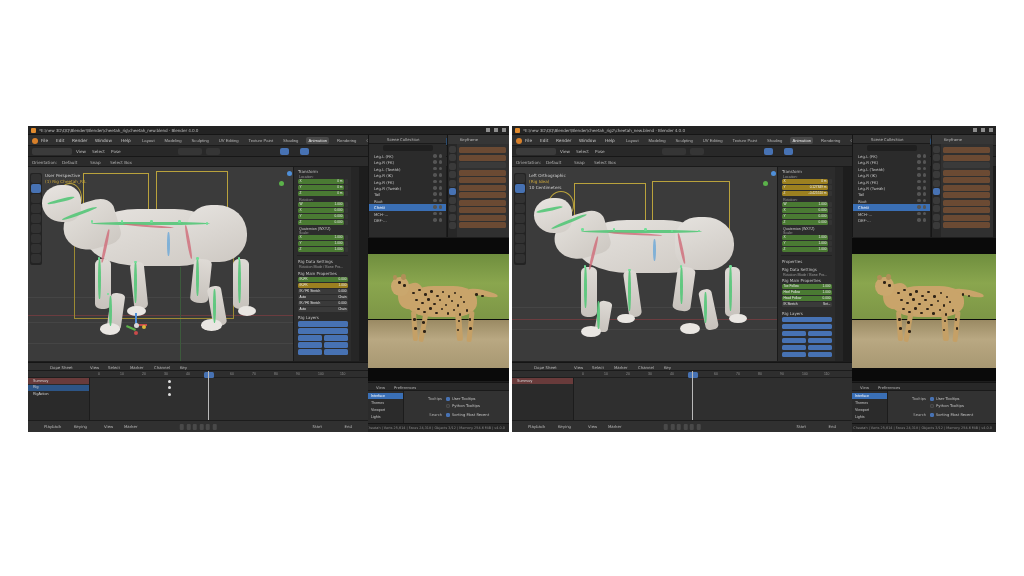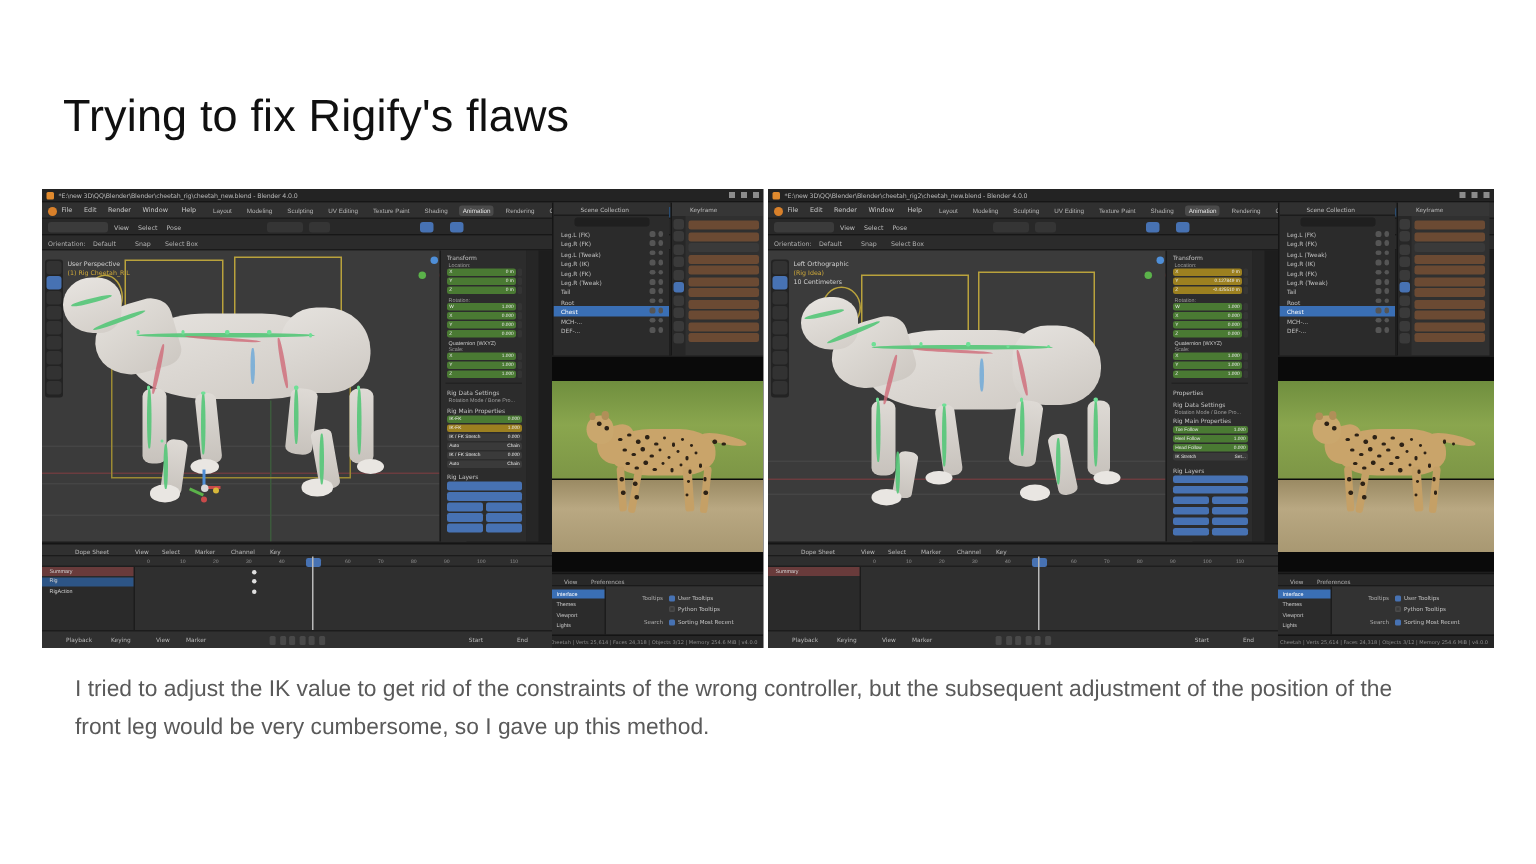--- a/index.html
+++ b/index.html
@@ -231,21 +231,20 @@
   .bone-b { position:absolute; background:#6aa7d8; border-radius:40%/50%; opacity:.8; }
   .bone-j { position:absolute; width:2.6px; height:2.6px; background:#6fe096; border-radius:50%; }
   .widget { position:absolute; border:1px solid #b9a23c; }
   .widget.round { border-radius:50%; }
 </style>
 </head>
 <body>
 
 <div id="slide">
 
-  <div id="slide-title">Trying to fix Rigify's flaws</div>
 
   <div id="shot">
 
     <div class="win" id="win-left">
 
       <div class="titlebar">
         <span class="tb-ico"></span>
         <span class="tb-txt">*E:\new 3D\QQ\Blender\Blender\cheetah_rig\cheetah_new.blend - Blender 4.0.0</span>
         <span class="tb-btns">
             <i></i>
@@ -1346,15 +1345,14 @@
             </span>
         </div>
         <div class="statusbar">
           <span class="t">4.0.0 | Cheetah | Verts 25,614 | Faces 24,318 | Objects 3/12 | Memory 254.6 MiB | v4.0.0</span>
         </div>
       </div>
     </div>
 
   </div>
 
-  <div id="slide-caption">I tried to adjust the IK value to get rid of the constraints of the wrong controller, but the subsequent adjustment of the position of the front leg would be very cumbersome, so I gave up this method.</div>
 
 </div>
 
 </body></html>

